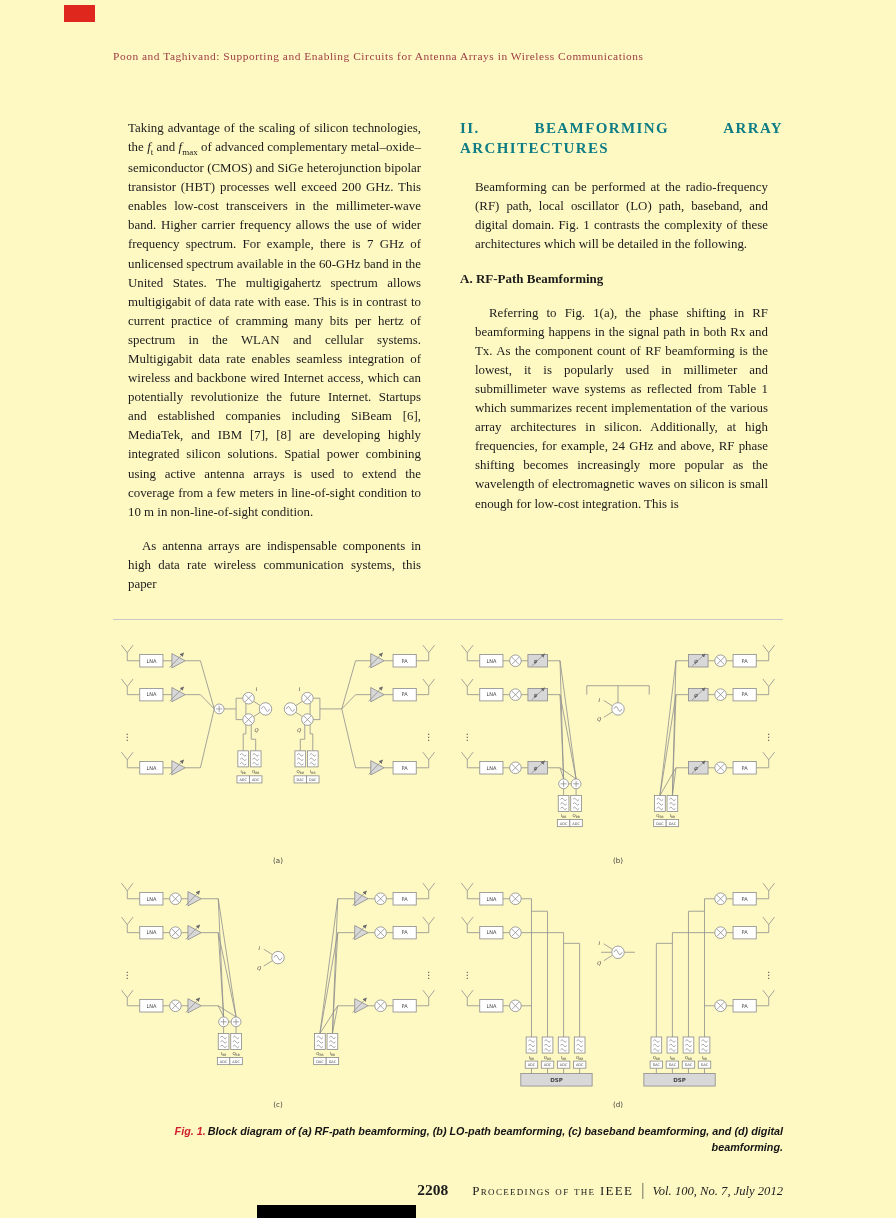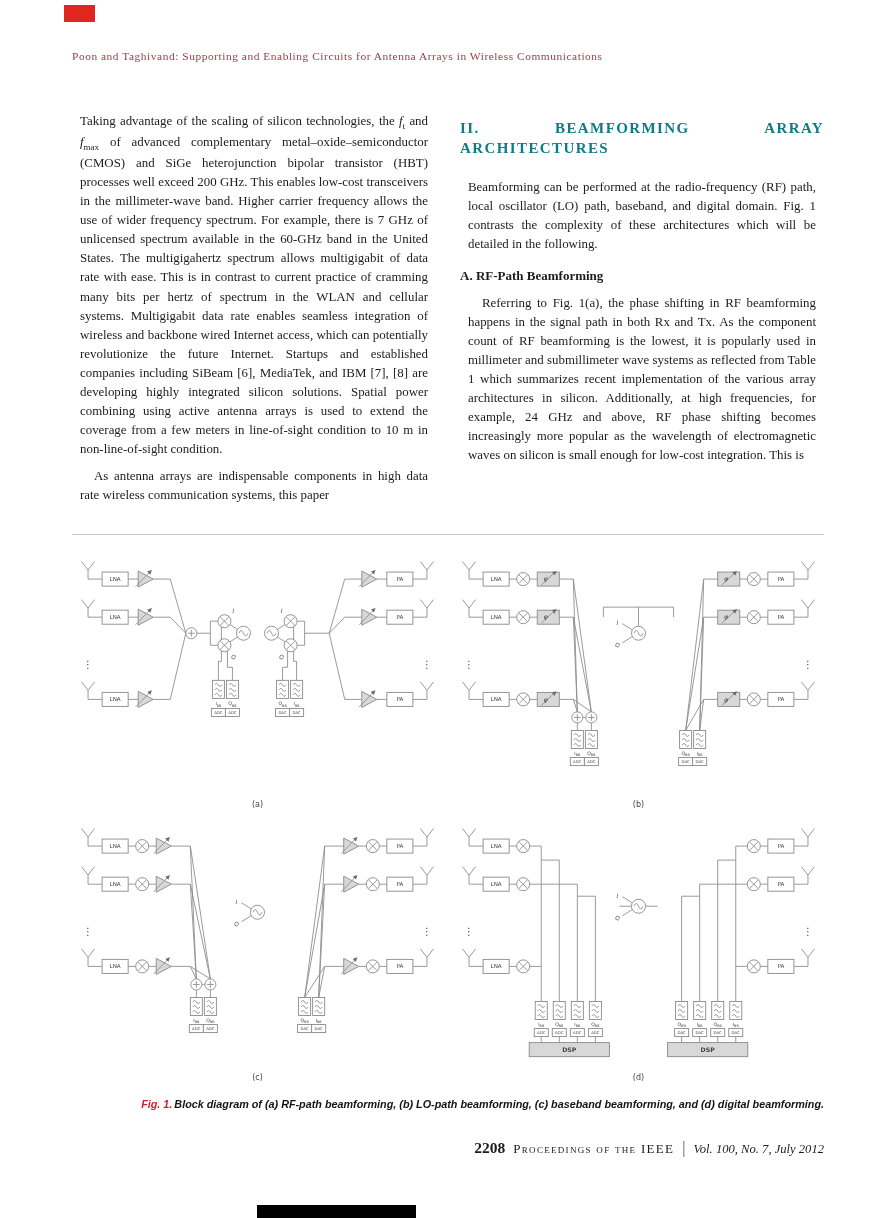--- a/index.html
+++ b/index.html
@@ -1,26 +1,26 @@
 <!DOCTYPE html>
 <html><head>
 <meta charset="utf-8">
 <style>
   html,body{margin:0;padding:0;background:#e8e8e8;}
-  .page{position:relative;width:896px;height:1218px;background:#ffffff;margin:0 auto;
-        box-sizing:border-box;padding:0 72px;overflow:hidden;
+  .page{position:relative;width:896px;height:1218px;background:#fef9c3;margin:0 auto;
+        box-sizing:border-box;padding:0 113px;overflow:hidden;
         font-family:"Liberation Serif",serif;color:#1c1c1c;}
   .mark-red{position:absolute;left:64px;top:5px;width:31px;height:17px;background:#e0271e;}
   .mark-black{position:absolute;left:257px;top:1205px;width:159px;height:13px;background:#000;}
 
   .running-head{margin-top:50px;font-size:11.4px;letter-spacing:.55px;color:#9d3b44;}
 
   .content{display:grid;grid-template-columns:1fr 1fr;column-gap:24px;margin-top:42px;
            font-size:12.9px;line-height:1.48;text-align:justify;min-height:420px;}
-  .para{margin:8px;}
+  .para{margin:15px;}
   .indent{text-indent:14px;}
   i.math{font-family:"Liberation Serif",serif;}
   sub{font-size:70%;}
   .sec-head{margin:15px 0 20px;font-size:15px;font-weight:bold;letter-spacing:1.4px;
             color:#0e7c85;line-height:1.3;}
   .subsec-head{margin:12px 0 5px;font-size:13px;font-weight:bold;color:#1c1c1c;}
 
   .fig{margin:10px 0 0;border-top:1px solid #c9c9c9;padding-top:14px;}
   .fig-grid{display:grid;grid-template-columns:1fr 1fr;gap:4px 10px;}
   .fig svg.panel{width:100%;height:auto;display:block;}
@@ -37,21 +37,21 @@
   .tdsp{font-size:6.2px;font-weight:bold;fill:#333;}
   .plab{font-size:8px;fill:#333;}
   .dots{font-size:10px;fill:#777;}
 
   .caption{margin-top:12px;font-family:"Liberation Sans",sans-serif;font-style:italic;
            font-weight:bold;font-size:10.8px;color:#141414;line-height:1.5;text-align:right;}
   .cap-label{color:#cf2030;margin-right:2px;}
 
   .footer{display:flex;align-items:baseline;gap:8px;margin-top:26px;justify-content:flex-end;}
   .pageno{font-weight:bold;font-size:15.5px;}
-  .journal{font-variant:small-caps;letter-spacing:1.3px;font-size:13px;}
+  .journal{font-variant:small-caps;letter-spacing:1.3px;font-size:13px;margin-left:16px;}
   .fsep{color:#555;}
   .issue{font-style:italic;font-size:12.6px;}
 </style>
 </head>
 <body>
 
 <div class="page">
   <div class="mark-red"></div>
 
   <div class="running-head">Poon and Taghivand: Supporting and Enabling Circuits for Antenna Arrays in Wireless Communications</div>

